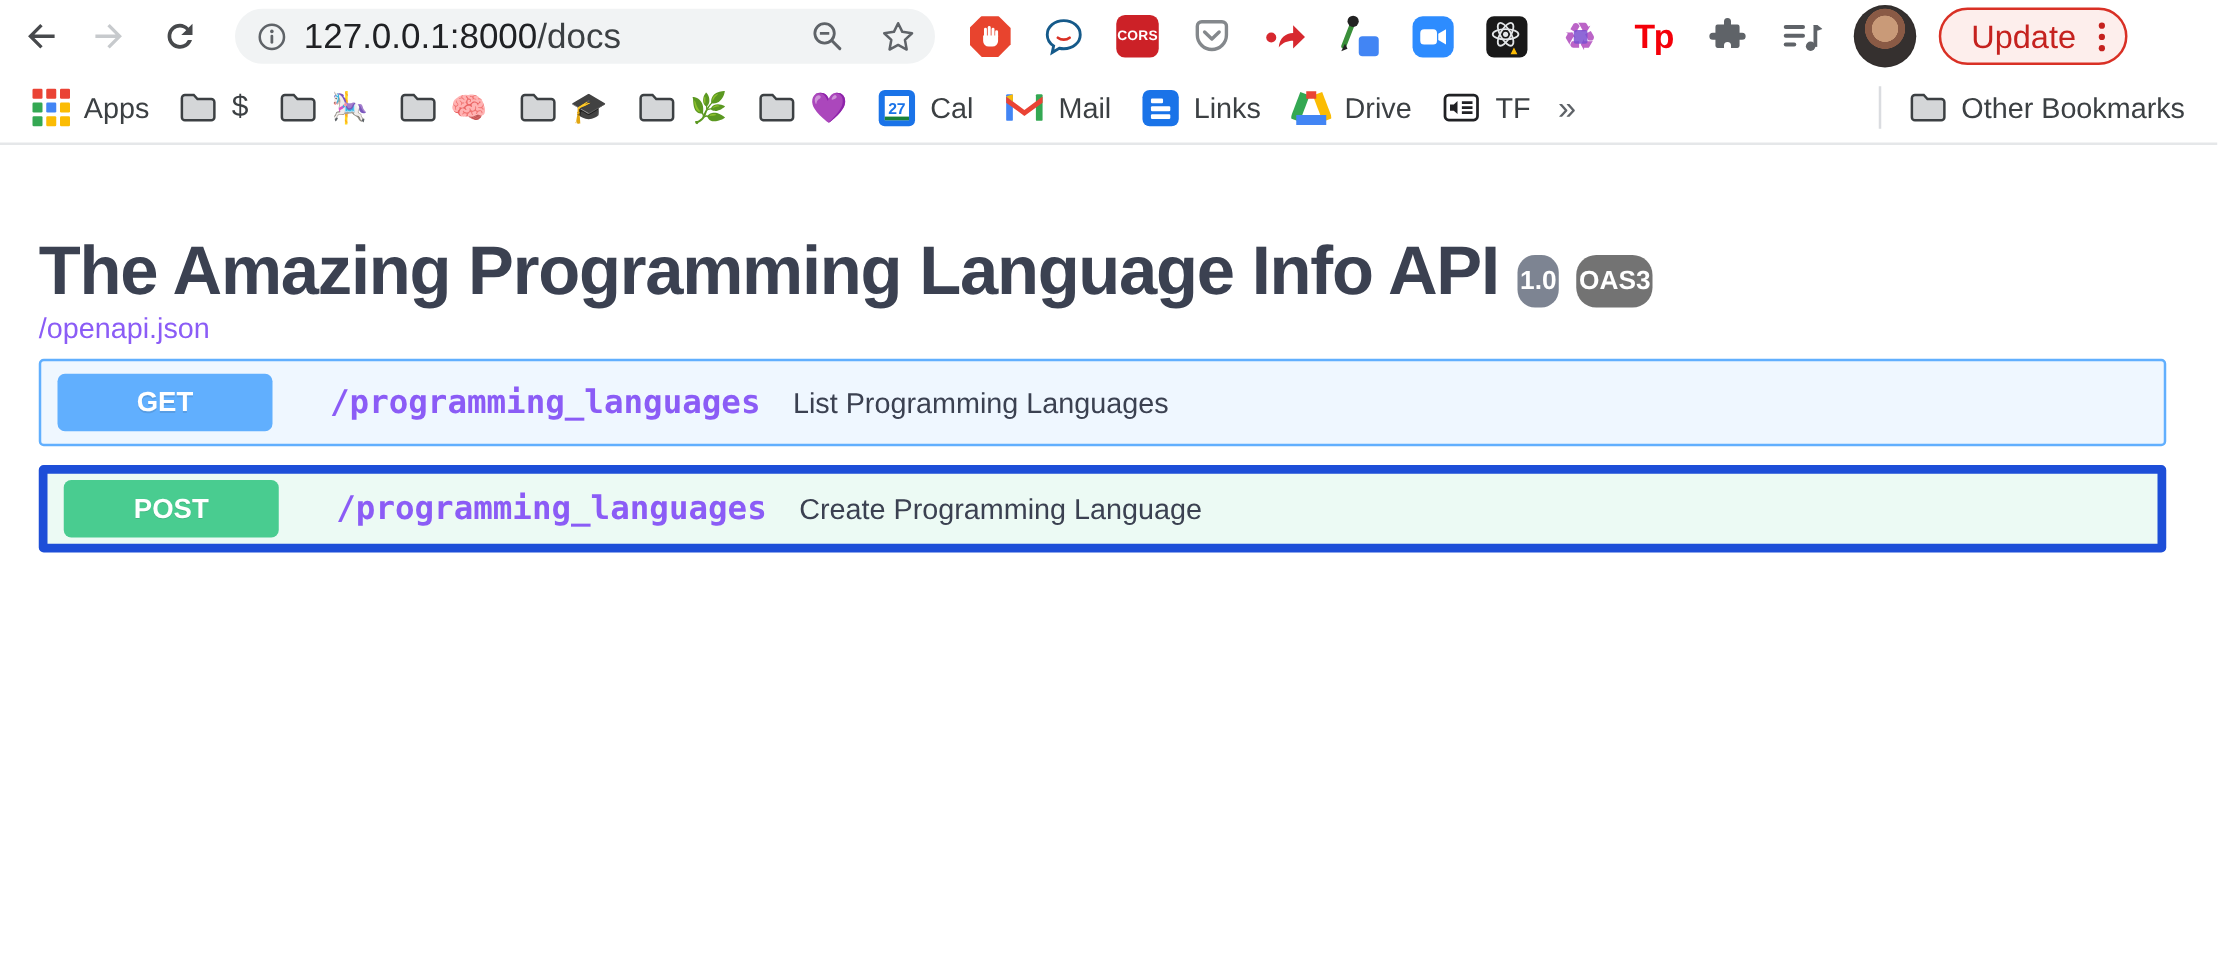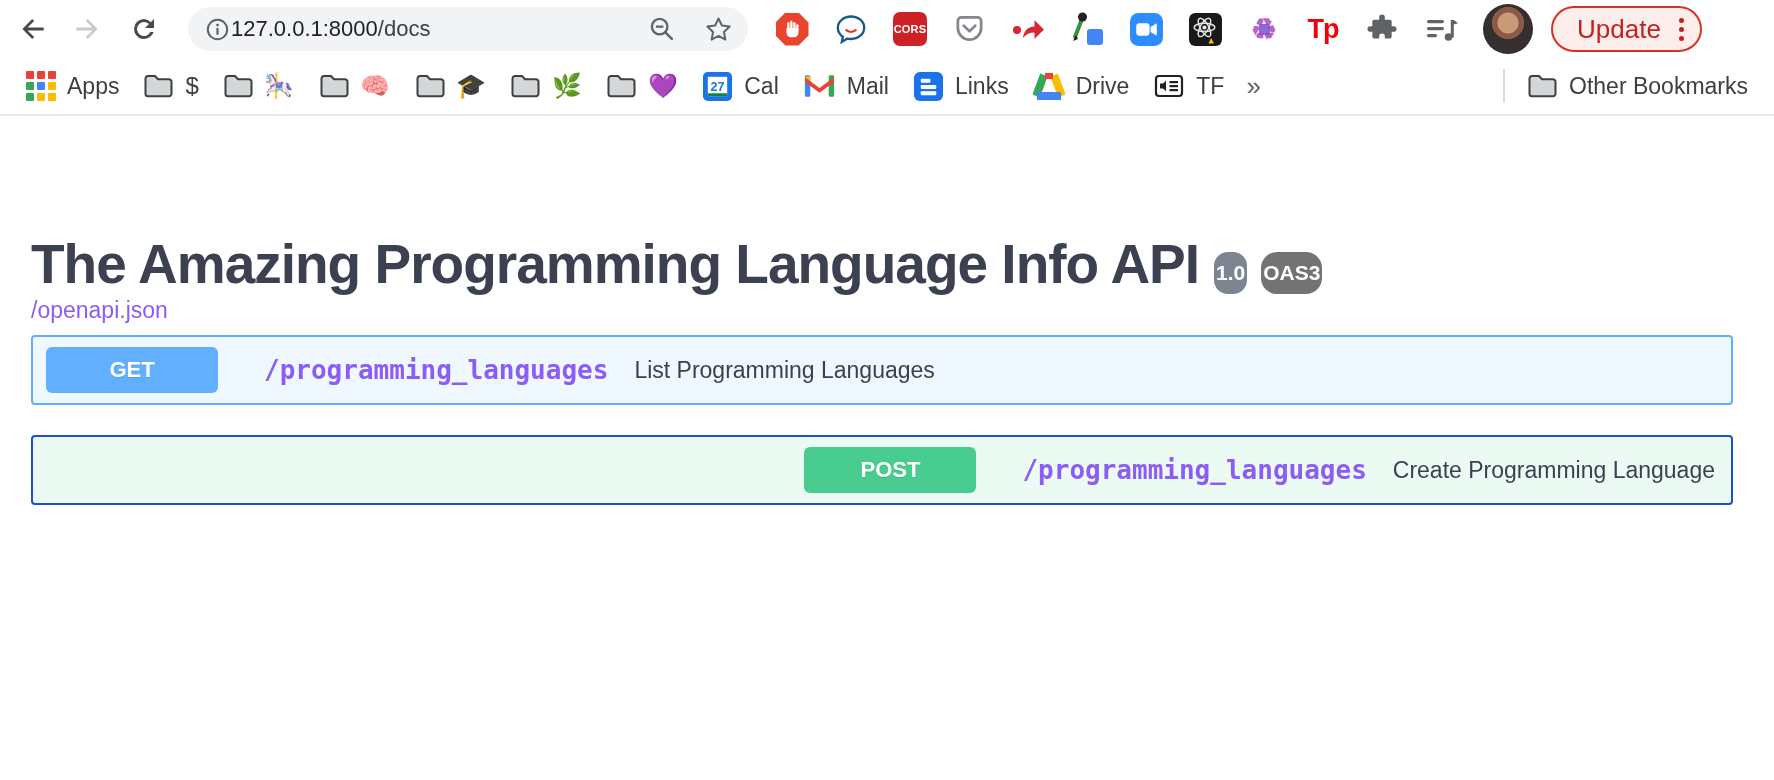--- a/index.html
+++ b/index.html
@@ -8,21 +8,21 @@
     width:1774px; height:780px; overflow:hidden;
     background:#fff; font-family:"Liberation Sans", sans-serif;
   }
   
   .toolbar { height:58px; display:flex; align-items:center; padding:0 12px; background:#fff; }
   .nav-btn { width:40px; height:40px; display:flex; align-items:center; justify-content:center; margin-right:16px; border-radius:50%; }
   .addr {
     height:44px; width:560px; background:#f1f3f4; border-radius:22px;
     display:flex; align-items:center; padding:0 14px 0 16px; margin-left:8px;
   }
-  .addr-url { font-size:22px; color:#202124; flex:1; white-space:nowrap; }
+  .addr-url { font-size:28px; color:#202124; margin-left:12px; flex:1; white-space:nowrap; }
   .addr-url .path { color:#3c4043; }
   .addr-ico { display:flex; align-items:center; justify-content:center; }
   .ext-row { display:flex; align-items:center; gap:23px; margin-left:26px;text-align:center; }
   .ext { width:36px; height:36px; display:flex; align-items:center; justify-content:center; position:relative; }
   .octagon { width:33px; height:33px; background:#e8442e; display:flex; align-items:center; justify-content:center;
     clip-path:polygon(30% 0,70% 0,100% 30%,100% 70%,70% 100%,30% 100%,0 70%,0 30%); }
   .cors-chip { width:34px; height:34px; background:#cc2127; border-radius:7px; color:#fff; font-weight:bold;
     font-size:11px; display:flex; align-items:center; justify-content:center; letter-spacing:.2px; }
   .tp-chip { font-size:27px; font-weight:bold; color:#f40009; letter-spacing:-1px; }
   .recycle-glyph { font-size:31px; color:#bb64c7; line-height:1; }
@@ -41,35 +41,35 @@
   .bm .emoji { font-size:24px; }
   .apps-grid { display:grid; grid-template-columns:repeat(3,8px); grid-gap:3px; }
   .apps-grid i { width:8px; height:8px; border-radius:1px; }
   .bm-sep { width:2px; height:34px; background:#dadce0; margin:0 10px; }
   .overflow-chevron { font-size:26px; color:#5f6368; padding:0 10px; }
   .right-group { margin-left:auto; display:flex; align-items:center; }
   .chrome-divider { height:2px; background:#e5e7e9; }
 
   
   .page { padding:0 41px 0 31px; }
-  .title-row { margin-top:115px; display:flex; align-items:center; }
+  .title-row { margin-top:67px; display:flex; align-items:center; }
   .api-title { font-size:55px; line-height:66px; font-weight:bold; color:#3b4151; margin:0; letter-spacing:-1px; }
   .badges { display:flex; align-items:center; gap:14px; margin-left:15px; margin-top:18px; }
   .badge { color:#fff; font-weight:bold; font-size:21px; padding:9px 2px; border-radius:14px; }
   .badge-version { background:#7d8492; }
   .badge-oas { background:#737373; border-radius:16px; }
   .spec-link { font-size:23px; color:#8b5cf6; text-decoration:none; display:inline-block; }
   .api-desc { margin-top:33px; font-size:25px; color:#3b4151; }
   .section-header { margin-top:114px; display:flex; align-items:center; justify-content:space-between;
     border-bottom:1px solid rgba(59,65,81,.3); padding:0 0 26px 17px; cursor:pointer; }
   .section-title { font-size:37px; line-height:40px; font-weight:bold; color:#3b4151; }
   .section-chevron { margin-right:46px; display:flex; }
   .op { height:70px; border-radius:4px; display:flex; align-items:center; padding:0 16px 0 13px; cursor:pointer; }
   .op.get  { margin-top:11px; background:rgba(97,175,254,.1);  border:2px solid #61affe; }
-  .op.post { margin-top:30px; background:rgba(73,204,144,.1); border:2px solid #1d4ed8;justify-content:flex-end; }
+  .op.post { margin-top:15px; background:rgba(73,204,144,.1); border:7px solid #1d4ed8; }
   .method { width:172px; height:46px; border-radius:6px; color:#fff; font-weight:bold; font-size:22px;
     display:flex; align-items:center; justify-content:center; text-shadow:0 1px 0 rgba(0,0,0,.1); }
   .op.get  .method { background:#61affe; }
   .op.post .method { background:#49cc90; }
   .op-path { margin-left:46px; font-family:"DejaVu Sans Mono", monospace; font-weight:bold; font-size:26px; color:#8b5cf6; }
   .op-summary { margin-left:26px; font-size:23px; color:#3b4151; }
 </style>
 </head>
 <body>
 

